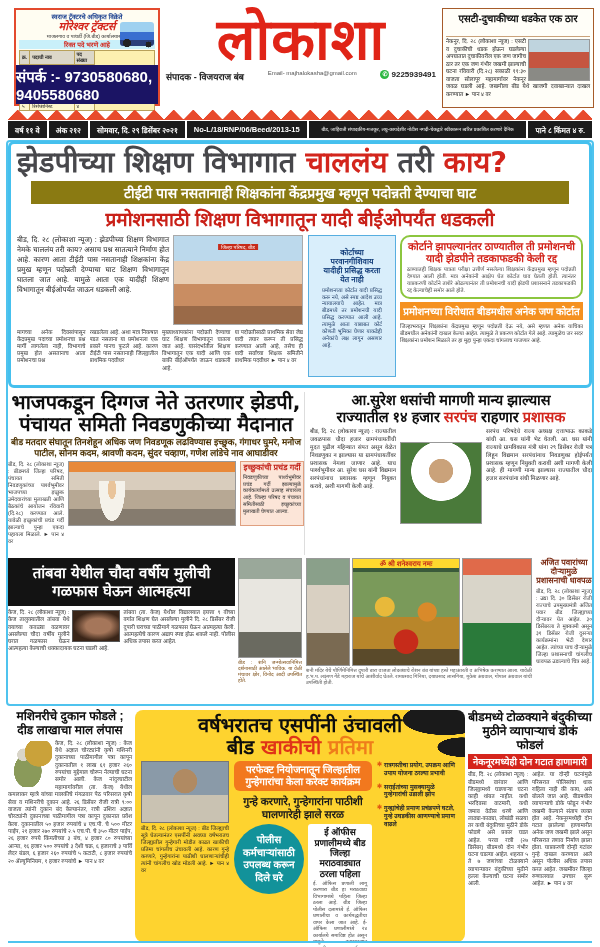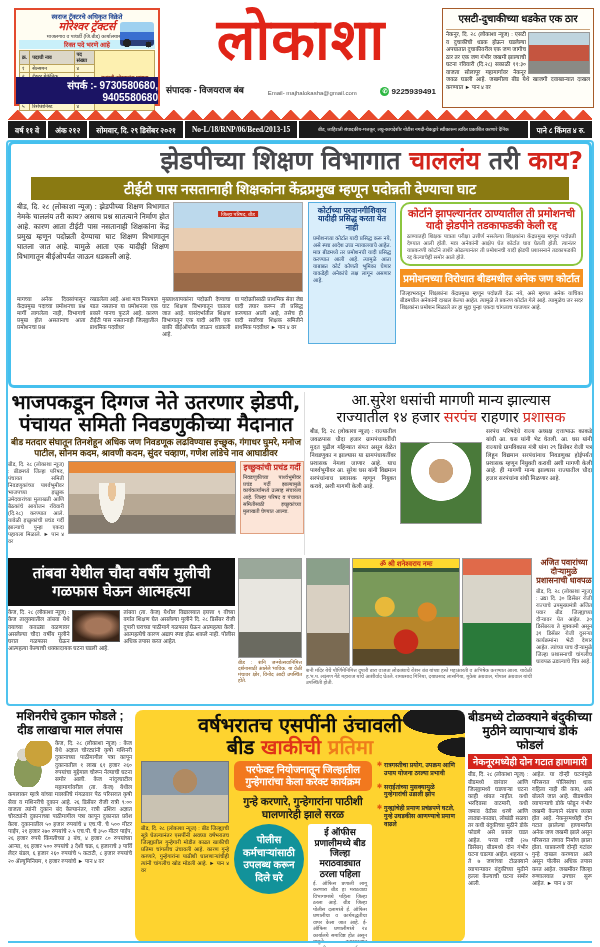--- a/index.html
+++ b/index.html
@@ -10,93 +10,93 @@
   
   .ad-box { left:14px; top:8px; width:146px; height:98px; border:2px solid #e34a2e; background:#fffdf2; padding:2px 3px; font-size:6px; }
   .ad-line1 { color:#1a3f8f; font-weight:bold; font-size:6.5px; text-align:center; }
   .ad-title { color:#d3251c; font-weight:bold; font-size:11px; text-align:center; line-height:1.05;font-style:italic; }
   .ad-line2 { color:#333; font-size:5px; text-align:center; }
   .ad-strip { background:#c9f0fa; color:#d3251c; font-weight:bold; font-size:6.5px; text-align:center; margin:1px 0; }
   .ad-table { width:100%; border-collapse:collapse; font-size:5px; color:#222; }
   .ad-table td, .ad-table th { border:1px solid #b9a15a; padding:0.5px 2px; background:#fdf6cf; text-align:left; }
   .ad-table th { background:#dcd7c8; font-weight:bold; }
   .ad-note { background:#fdf0b0 !important; color:#7a1f12; font-weight:bold; text-align:center !important; font-size:4.8px; }
-  .ad-contact { position:absolute; left:0; bottom:0; width:100%; background:#1b1464; color:#fff; font-weight:bold; font-size:10px; text-align:right; padding:1px 0; }
+  .ad-contact { position:absolute; left:0; bottom:0; width:100%; background:#1b1464; color:#fff; font-weight:bold; font-size:15px; text-align:left; padding:1px 0; }
   .tractor { position:absolute; right:4px; top:12px; width:34px; height:24px; background:linear-gradient(180deg,#9fd1f0 0 40%,#3a6fd0 40% 75%,#2a3f7a 75%); border-radius:3px; }
   .tractor:after { content:""; position:absolute; left:2px; bottom:-2px; width:10px; height:10px; background:radial-gradient(circle,#222 0 60%,transparent 61%); }
   .tractor:before { content:""; position:absolute; right:2px; bottom:-2px; width:7px; height:7px; background:radial-gradient(circle,#222 0 60%,transparent 61%); }
 
   
   .masthead { left:164px; top:10px; width:274px; height:96px; text-align:center; }
   .masthead-title { color:#e02417; font-weight:800; font-size:57px; line-height:1.05; letter-spacing:1px; font-family:"DejaVu Sans", sans-serif; }
-  .masthead-row { display:flex; align-items:flex-end; justify-content:space-between; margin-top:13px; padding:0 2px; }
+  .masthead-row { display:flex; align-items:flex-start; justify-content:space-between; margin-top:0; padding:0 2px; }
   .masthead-editor { font-weight:bold; font-size:9px; color:#222; }
   .masthead-email { font-size:6px; color:#555; }
   .masthead-phone { font-weight:bold; font-size:8px; color:#222; display:flex; align-items:center; gap:2px; }
   .wa-icon { display:inline-block; width:9px; height:9px; border-radius:50%; background:#2db742; color:#fff; font-size:6px; line-height:9px; text-align:center; }
 
   
   .accident { left:442px; top:8px; width:152px; height:100px; border:1px solid #a65b2a; background:#fffef8; padding:2px 3px; }
-  .accident-h { font-weight:bold; font-size:10px; color:#111; text-align:center; border-bottom:1px solid #caa27a; padding-bottom:4px; margin-bottom:1px; }
+  .accident-h { font-weight:bold; font-size:10px; color:#111; text-align:center; border-bottom:1px solid #caa27a; padding-bottom:11px; margin-bottom:1px; }
   .accident-photo { float:right; width:62px; height:42px; margin:1px 0 1px 2px; background:linear-gradient(180deg,#bfd4de 0 30%,#c55540 30% 70%,#8a8a85 70%); border:1px solid #999; }
   .accident-b { font-size:5.6px; color:#222; text-align:justify; line-height:1.35; }
 
   
   .tri { left:8px; top:110px; width:584px; height:10px;
          background:conic-gradient(from 135deg at 50% 0, #e84a2c 0 90deg, transparent 90deg); background-size:19.5px 10px; }
   .dateline { left:8px; top:121px; width:584px; height:17px; display:flex; gap:2px; background:#fff; }
-  .dl-item { background:#1b1b1b; color:#fff; font-size:7.5px; font-weight:bold; display:flex; align-items:center; justify-content:center; padding:0 7px; white-space:nowrap;font-family:Liberation Serif, serif; }
+  .dl-item { background:#1b1b1b; color:#fff; font-size:7.5px; font-weight:bold; display:flex; align-items:center; justify-content:center; padding:0 7px; white-space:nowrap; }
   .dl-note { flex:1; font-size:4.8px; font-weight:normal; white-space:normal; text-align:center; line-height:1.1; }
 
   
   .frame { left:6px; top:140px; width:588px; height:566px; border:2px solid #4fc3ee; border-radius:4px; pointer-events:none; }
   .bottom-line { left:8px; top:941px; width:584px; height:2px; background:#4fc3ee; }
 
   
   .sec1 { left:8px; top:141px; width:584px; height:247px; border:3px solid #45c0ee; border-radius:6px; padding:3px 6px; background:#fff; }
-  .h1 { text-align:right; font-weight:800; font-size:25px; line-height:1.1; white-space:nowrap; font-family:"DejaVu Sans", sans-serif; }
+  .h1 { text-align:left; font-weight:800; font-size:29px; line-height:1.1; white-space:nowrap; font-family:"DejaVu Sans", sans-serif; }
   .h1 span { white-space:pre; }
   .h1-gray { color:#47474b; } .h1-red { color:#d3251c; }
   .strap { margin:2px 14px; background:#8a7a12; color:#fff; font-weight:bold; font-size:14px; text-align:center; padding:2px 0; }
   .subhead-red { color:#c92018; font-weight:800; font-size:19px; text-align:center; margin:1px 0 3px 0; }
   .s1-row { display:flex; gap:5px; }
   .s1-left { width:286px; }
   .s1-lead-row { display:flex; gap:4px; }
   .s1-lead { width:152px; font-size:7.2px; line-height:1.4; text-align:justify; color:#222; }
   .zp-photo { flex:1; height:90px; position:relative; border:1px solid #aaa;
               background:linear-gradient(180deg,#bcd9ec 0 28%,#e8cdb2 28% 55%,#c98d62 55% 80%,#9a6a48 80%); }
   .zp-label { position:absolute; top:8px; left:50%; transform:translateX(-50%); background:#c62b1a; color:#fff; font-size:5px; padding:0 3px; white-space:nowrap; }
   .s1-minicols { display:flex; gap:4px; margin-top:4px; }
   .s1-minicols p { flex:1; font-size:5.5px; line-height:1.3; text-align:justify; color:#333; height:48px; overflow:hidden; }
   .s1-right { flex:1; display:flex; gap:4px; }
-  .blue-box { width:88px; background:#d9eefb; border:1px solid #57aee0; padding:4px; }
+  .blue-box { width:88px; background:#d9eefb; border:1px solid #57aee0; padding:13px; }
   .blue-box-h { color:#16407c; font-weight:bold; font-size:7.8px; text-align:center; line-height:1.15; margin-bottom:2px; }
   .blue-box-b { color:#1d3a63; font-size:5.3px; line-height:1.3; text-align:justify; }
   .s1-stack { flex:1; display:flex; flex-direction:column; gap:3px; }
   .green-box { border:2px solid #8cc63f; border-radius:10px; padding:3px 5px; background:#fff; }
   .green-box-h { color:#d3251c; font-weight:bold; font-size:10.5px; text-align:center; line-height:1.15; }
   .green-box-b { color:#444; font-size:5.4px; line-height:1.3; text-align:justify; margin-top:2px; }
   .orange-bar { background:#f59120; color:#fff; font-weight:bold; font-size:10px; text-align:center; padding:2px 0; }
   .orange-body { font-size:5.4px; line-height:1.3; text-align:justify; color:#333; }
 
   
   .sec2 { left:8px; top:392px; width:584px; height:163px; display:flex; gap:0; }
   .s2-left { width:296px; }
   .h2-bjp { font-weight:800; font-size:20px; line-height:1.08; text-align:center; color:#0d0d0d; font-family:"DejaVu Sans", sans-serif; }
   .s2-sub { font-weight:bold; font-size:8.8px; color:#4a3000; text-align:center; line-height:1.25; margin:2px 0; }
-  .s2-row { display:flex; gap:4px; height:73px; }
+  .s2-row { display:flex; gap:4px; height:65px; }
   .s2-minicol { width:56px; font-size:5.4px; line-height:1.3; text-align:justify; color:#333; }
   .meeting-photo { flex:1; border:1px solid #999; position:relative;
       background:linear-gradient(180deg,#e8893a 0 16%,#d9cdbd 16% 45%,#b7a894 45% 75%,#857b6e 75%); }
   .meeting-photo:before { content:""; position:absolute; left:18%; top:30%; width:26px; height:40px; background:radial-gradient(ellipse at 50% 20%, #e9c49a 0 22%, #f5f2ea 23% 70%, transparent 71%); }
   .pink-box { width:64px; background:#fce5d8; border:1px solid #e0a080; padding:2px; }
   .pink-h { color:#c4251c; font-weight:bold; font-size:8px; text-align:center; line-height:1.1; margin-bottom:1px; }
   .pink-b { font-size:5.2px; line-height:1.3; color:#333; text-align:justify; }
   .s2-right { flex:1; border-left:1px solid #ddd; padding-left:5px; }
-  .h2-dhas { font-weight:400; font-size:14.5px; line-height:1.15; text-align:center; color:#0d0d0d; }
+  .h2-dhas { font-weight:700; font-size:14.5px; line-height:1.15; text-align:center; color:#0d0d0d; }
   .h2-dhas .red { color:#d3251c; }
   .s2r-row { display:flex; gap:4px; margin-top:3px; }
   .s2r-col { font-size:5.8px; line-height:1.35; text-align:justify; color:#222; }
   .dhas-photo { width:82px; height:82px; margin-top:14px; border:1px solid #999;
       background:radial-gradient(circle at 50% 35%, #caa27a 0 18%, #ffffff 19% 45%, #4a7a3a 46%); }
 
   
   .sec3 { left:8px; top:558px; width:584px; height:146px; display:flex; gap:4px; }
   .s3-leftgroup { width:294px; display:flex; gap:3px; }
   .s3-subleft { width:227px; }
@@ -237,20 +237,21 @@
     <div class="dl-item">पाने ८  किंमत ४ रु.</div>
   </div>
 
   <div class="abs frame"></div>
 
   <div class="abs sec1">
     <div class="h1">
       <span class="h1-gray">झेडपीच्या शिक्षण विभागात </span><span class="h1-red">चाललंय</span><span class="h1-gray"> तरी </span><span class="h1-red">काय?</span>
     </div>
     <div class="strap">टीईटी पास नसतानाही शिक्षकांना केंद्रप्रमुख म्हणून पदोन्नती देण्याचा घाट</div>
+    <div class="subhead-red">प्रमोशनसाठी शिक्षण विभागातून यादी बीईओपर्यंत धडकली</div>
     <div class="s1-row">
       <div class="s1-left">
         <div class="s1-lead-row">
           <p class="s1-lead">बीड, दि. २८ (लोकाशा न्यूज) : झेडपीच्या शिक्षण विभागात नेमके चाललंय तरी काय? असाच प्रश्न सातत्याने निर्माण होत आहे. कारण आता टीईटी पास नसतानाही शिक्षकांना केंद्र प्रमुख म्हणून पदोन्नती देण्याचा घाट शिक्षण विभागातून घातला जात आहे. यामुळे आता एक यादीही शिक्षण विभागातून बीईओपर्यंत जाऊन धडकली आहे.</p>
           <div class="zp-photo">
             <span class="zp-label">जिल्हा परिषद, बीड</span>
           </div>
         </div>
         <div class="s1-minicols">
           <p>मागच्या अनेक दिवसांपासून केंद्रप्रमुख पदाच्या प्रमोशनचा प्रश्न मार्गी लागलेला नाही, विभागाचे प्रमुख होत असतानाच आता प्रमोशनचा प्रश्न</p>

